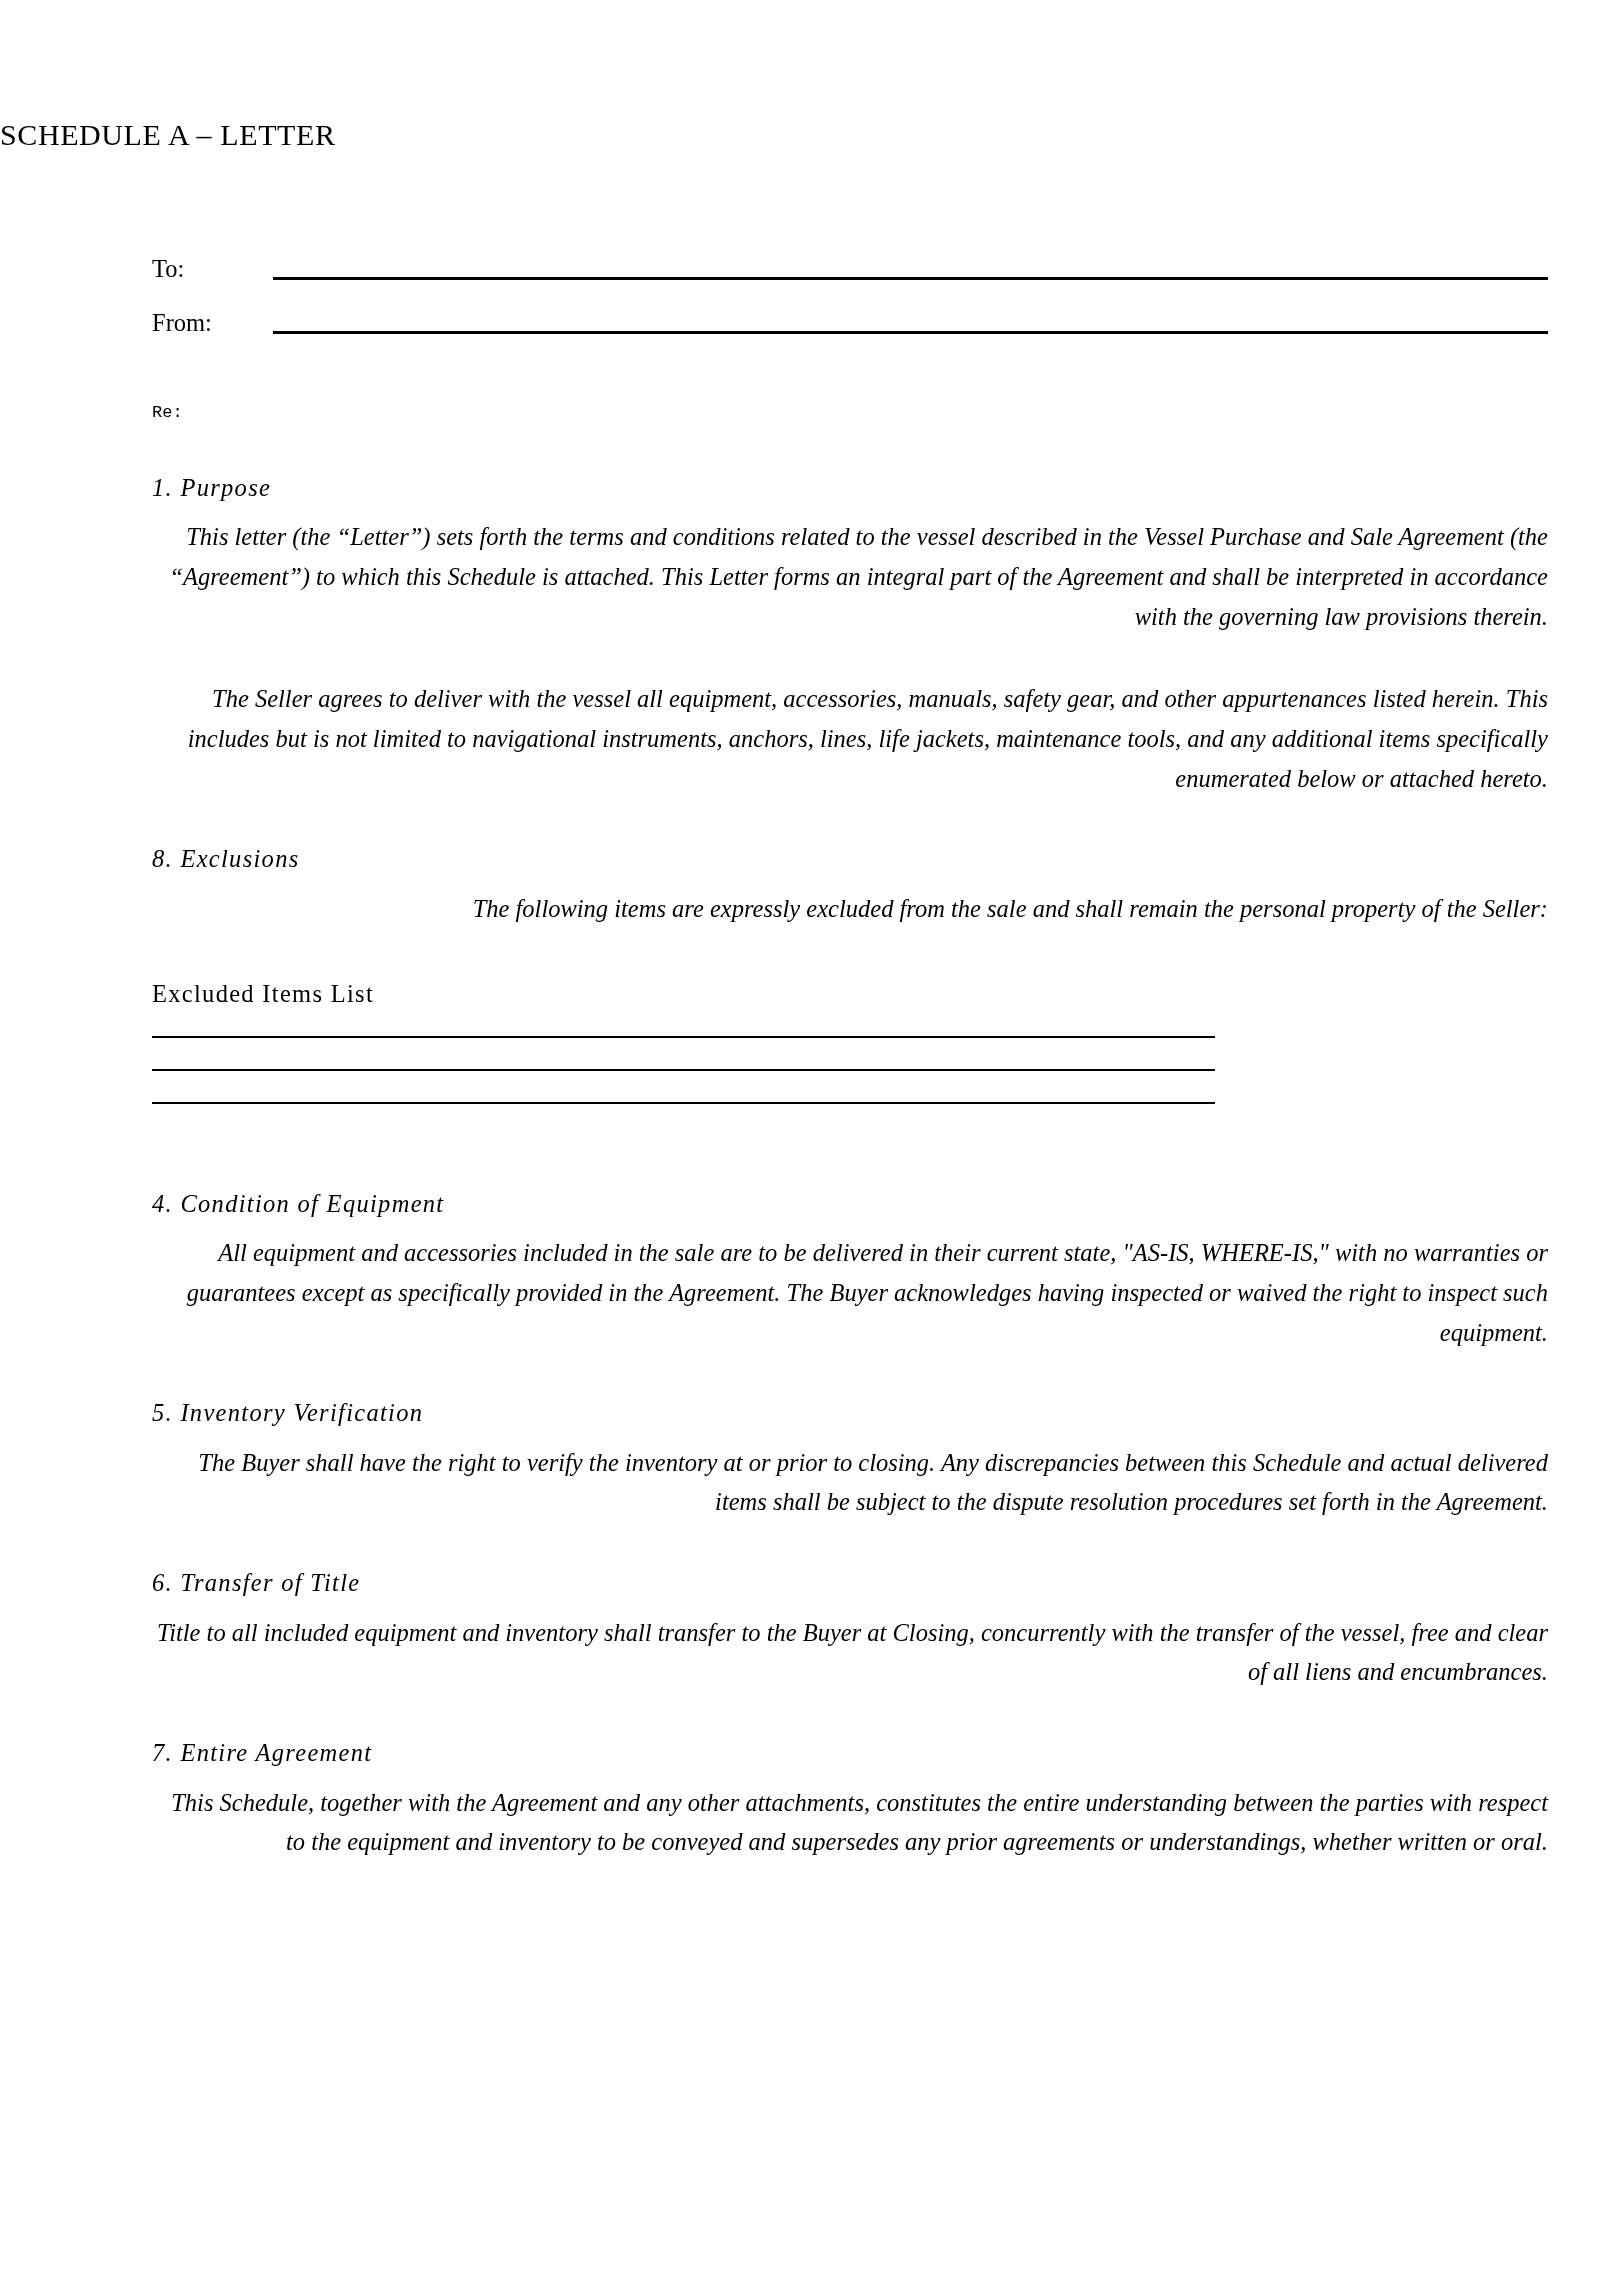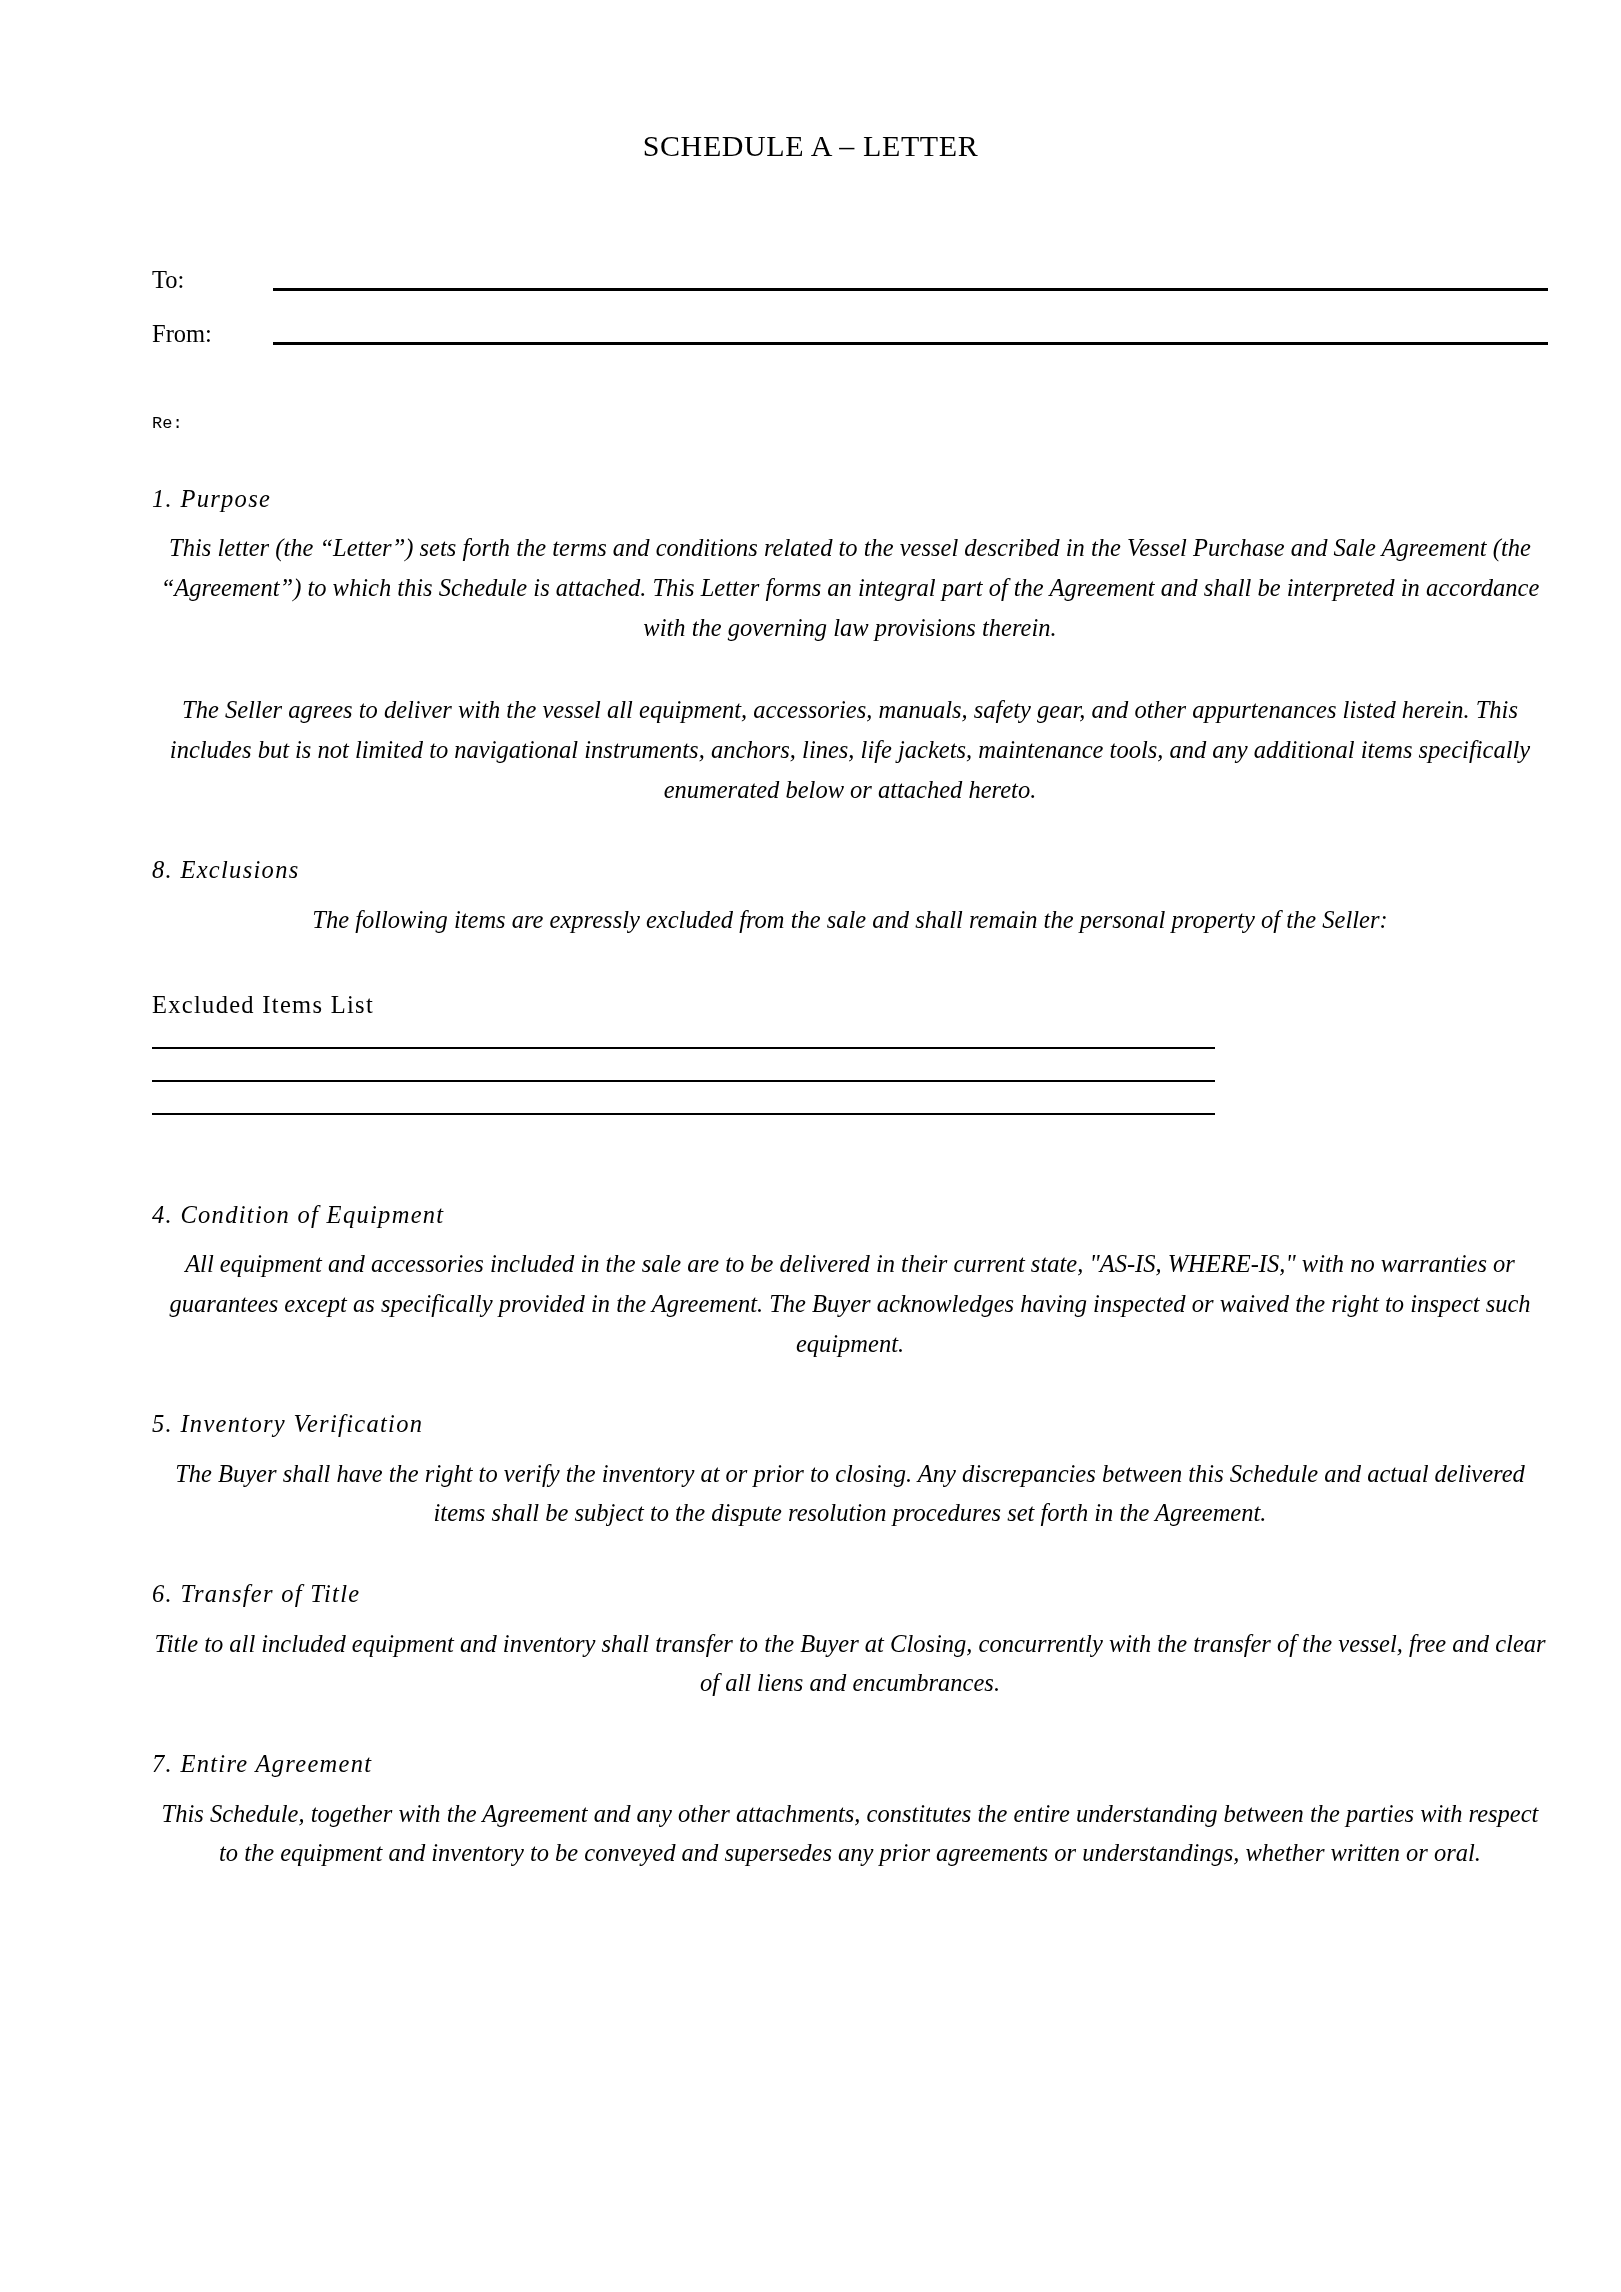--- a/index.html
+++ b/index.html
@@ -16,24 +16,24 @@
     overflow: hidden;
   }
   .page {
     width: 1621px;
     height: 2293px;
     box-sizing: border-box;
     padding: 0;
     background: #ffffff;
   }
   .doc-title {
-    text-align: center;
+    text-align: left;
     font-size: 30px;
     letter-spacing: 0.6px;
-    margin: 11px;
+    margin: 0;
     padding-top: 118px;
     font-weight: normal;
   }
   .content {
     margin-left: 152px;
     margin-right: 73px;
   }
   
   .field-row {
     display: flex;
@@ -76,21 +76,21 @@
     font-size: 24.5px;
     letter-spacing: 1.3px;
     line-height: 1.5;
     margin: 0 0 10.8px 0;
     font-weight: normal;
   }
   .section-body {
     font-size: 24.5px;
     line-height: 1.62;
     margin: 0;
-    text-align: center;
+    text-align: right;
   }
   
   .excl-title {
     font-size: 24.5px;
     letter-spacing: 1.3px;
     margin-top: 51px;
     margin-bottom: 0;
   }
   .excl-lines {
     margin-top: 28px;

